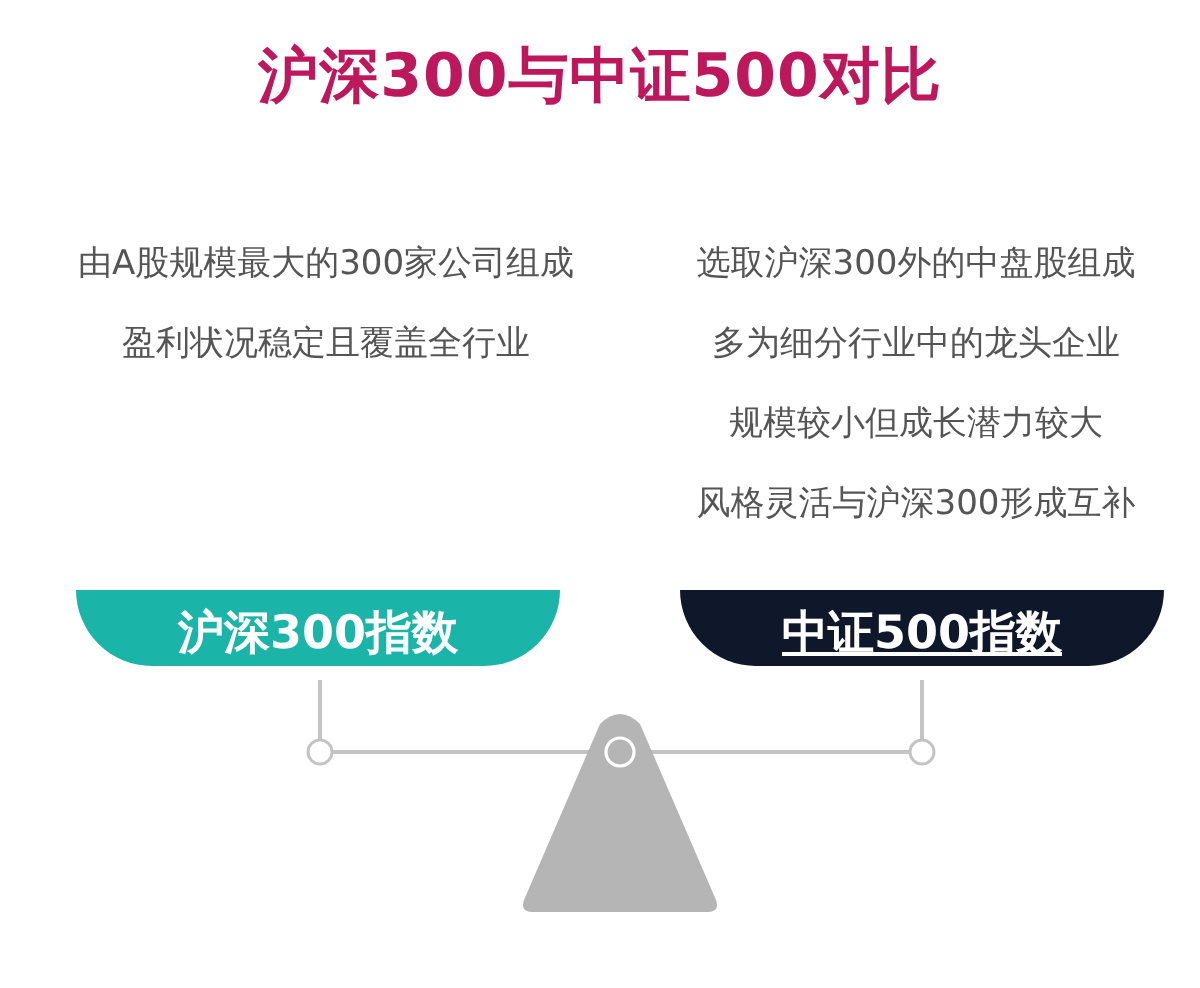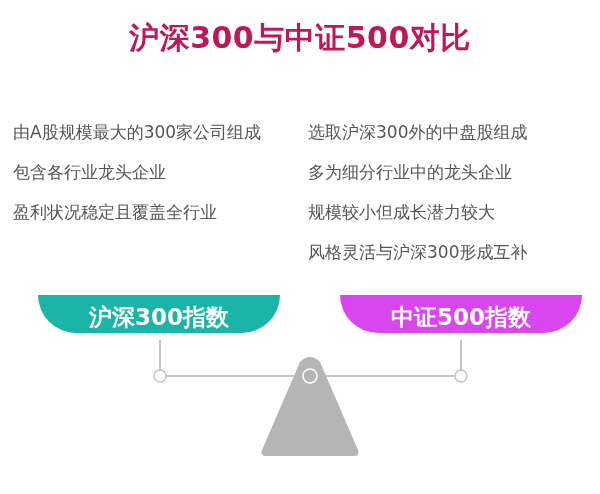--- a/index.html
+++ b/index.html
@@ -3,36 +3,35 @@
 <meta charset="utf-8">
 <style>
   html, body { margin: 0; padding: 0; background: #ffffff; }
   body { width: 600px; height: 494px; position: relative; overflow: hidden;
          font-family: "DejaVu Sans", "Liberation Sans", sans-serif; }
   .title { position: absolute; left: 0; top: 18px; width: 600px; text-align: center;
            font-size: 30px; font-weight: bold; color: #be185d; letter-spacing: 0.5px; }
   .col { position: absolute; top: 118px; width: 300px; }
   .col.left { left: 13px; }
   .col.right { left: 308px; }
-  .line { height: 40px; line-height: 28px; text-align: left; font-size: 17px; color: #555555; white-space: nowrap; }
+  .line { height: 40px; line-height: 28px; text-align: center; font-size: 17px; color: #555555; white-space: nowrap; }
   .pill { position: absolute; top: 295px; width: 242px; height: 38px;
           border-radius: 0 0 46px 46px; color: #ffffff; font-weight: bold; font-size: 23px;
           text-align: center; line-height: 44px; }
   .pill.teal { left: 38px; }
   .pill.yellow { left: 340px; }
   svg.scale { position: absolute; left: 0; top: 0; }
 </style>
 </head>
 <body>
 
 <div class="title">沪深300与中证500对比</div>
 
 <div class="col left">
   <div class="line">由A股规模最大的300家公司组成</div>
-  <div class="line">包含各行业龙头企业</div>
   <div class="line">盈利状况稳定且覆盖全行业</div>
 </div>
 
 <div class="col right">
   <div class="line">选取沪深300外的中盘股组成</div>
   <div class="line">多为细分行业中的龙头企业</div>
   <div class="line">规模较小但成长潜力较大</div>
   <div class="line">风格灵活与沪深300形成互补</div>
 </div>
 
@@ -45,15 +44,15 @@
   <circle cx="160" cy="376" r="6" fill="#ffffff" stroke="#c4c4c4" stroke-width="1.5"></circle>
   <circle cx="461" cy="376" r="6" fill="#ffffff" stroke="#c4c4c4" stroke-width="1.5"></circle>
 
   <path d="M300,362 Q310,352 320,362 L358,450 Q360,456 354,456 L266,456 Q260,456 262,450 Z" fill="#b5b5b5"></path>
   <circle cx="310" cy="376" r="7" fill="none" stroke="#ffffff" stroke-width="1.6"></circle>
 </svg>
 
 <div class="pill teal" style="background:#1ab5a8;">
   <span>沪深300指数</span>
 </div>
-<div class="pill yellow" style="background:#d946ef;">
+<div class="pill yellow" style="background:#0f172a;text-decoration:underline;">
   <span>中证500指数</span>
 </div>
 
 </body></html>

